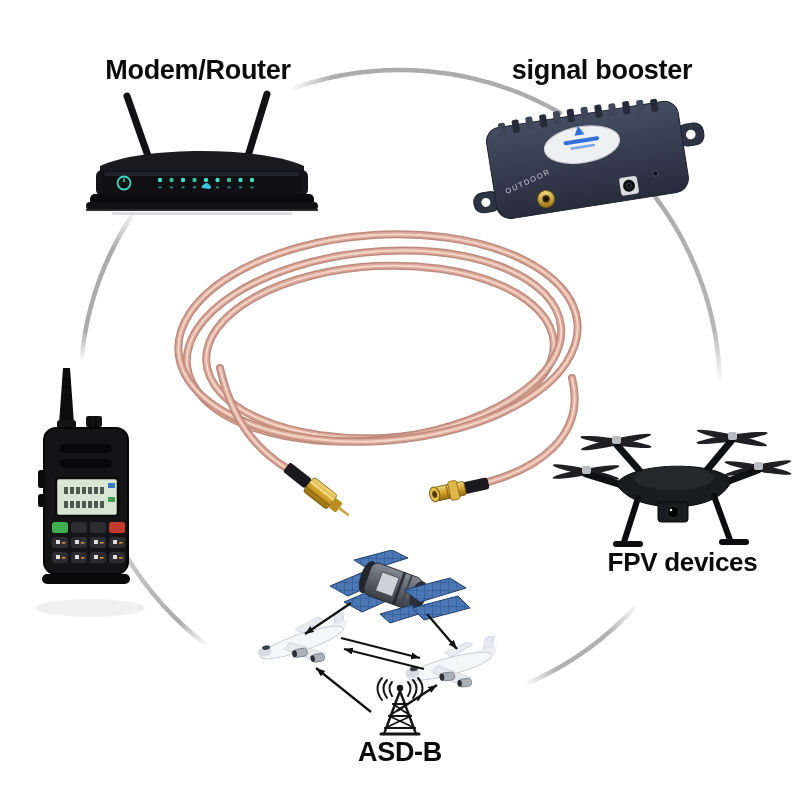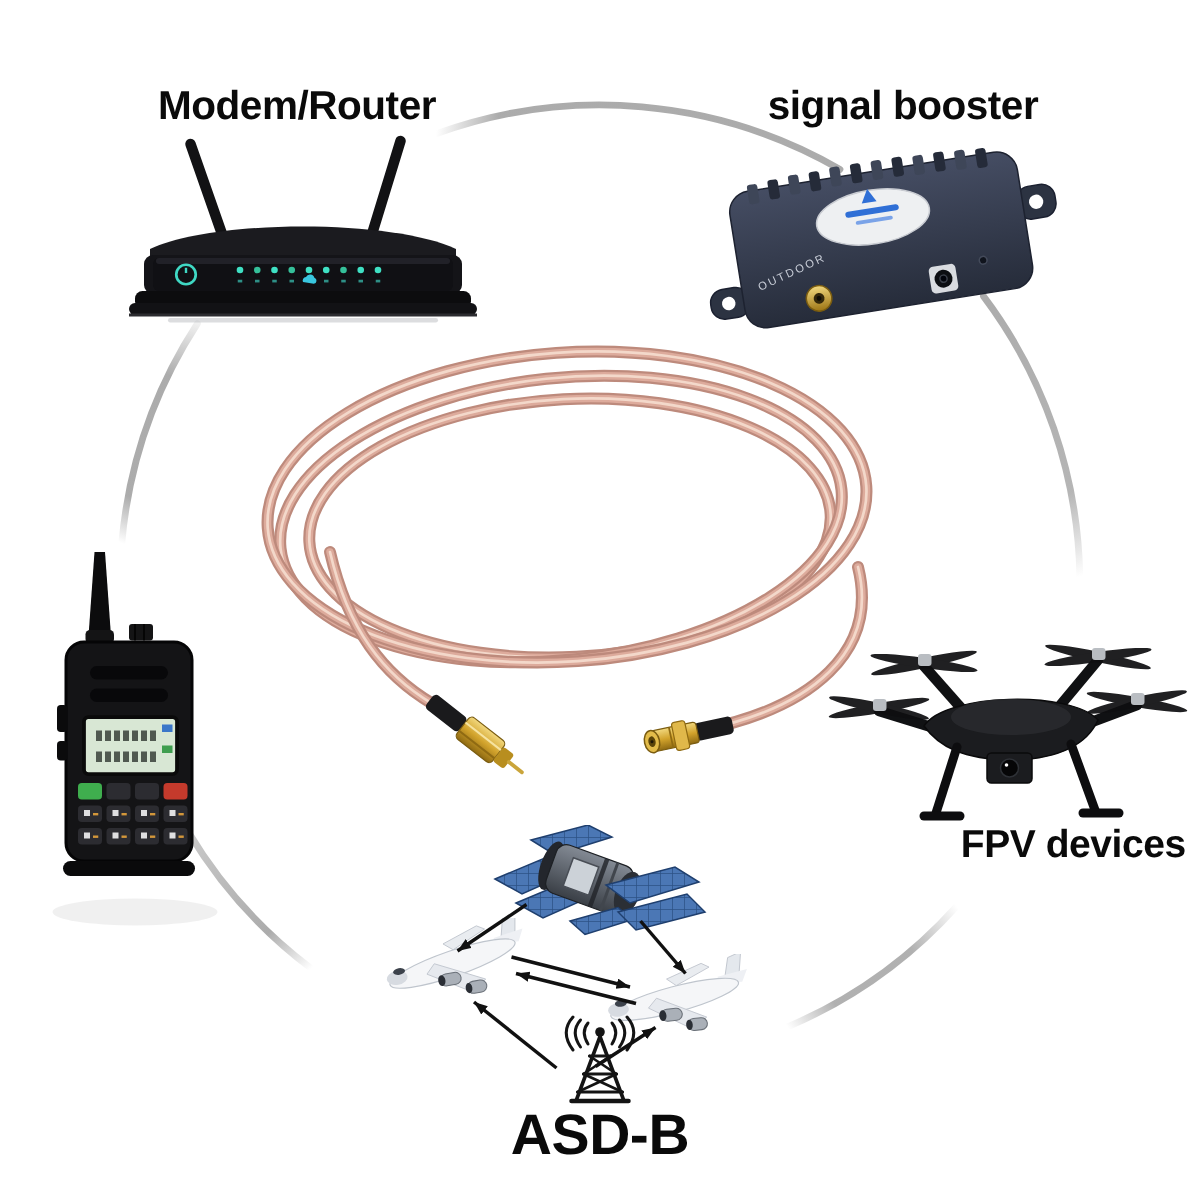--- a/index.html
+++ b/index.html
@@ -2,22 +2,22 @@
 <html><head>
 <meta charset="utf-8">
 <style>
   html,body{margin:0;padding:0;background:#fff;}
   body{width:800px;height:800px;font-family:"Liberation Sans",sans-serif;}
   .stage{position:relative;width:800px;height:800px;background:#fff;overflow:hidden;}
   .abs{position:absolute;}
   svg{display:block;}
   .label{position:absolute;font-weight:bold;color:#0a0a0a;text-align:center;letter-spacing:-0.3px;line-height:1.05;}
   .lbl27{font-size:27px;}
-  .lbl26{font-size:26px;margin-left:33px;}
-  .lbl31{font-size:38px;}
+  .lbl26{font-size:26px;}
+  .lbl31{font-size:27px;}
   
   .c1{fill:none;stroke:#bd8a7c;stroke-width:8;stroke-linecap:round;}
   .c2{fill:none;stroke:#ddab9c;stroke-width:5;stroke-linecap:round;}
   .c3{fill:none;stroke:#f3d8ca;stroke-width:1.8;stroke-linecap:round;}
   .arrow{stroke:#111;stroke-width:2.3;fill:none;}
   .twr{stroke:#141414;fill:none;stroke-linecap:round;stroke-linejoin:round;}
 </style>
 </head>
 <body>
 

